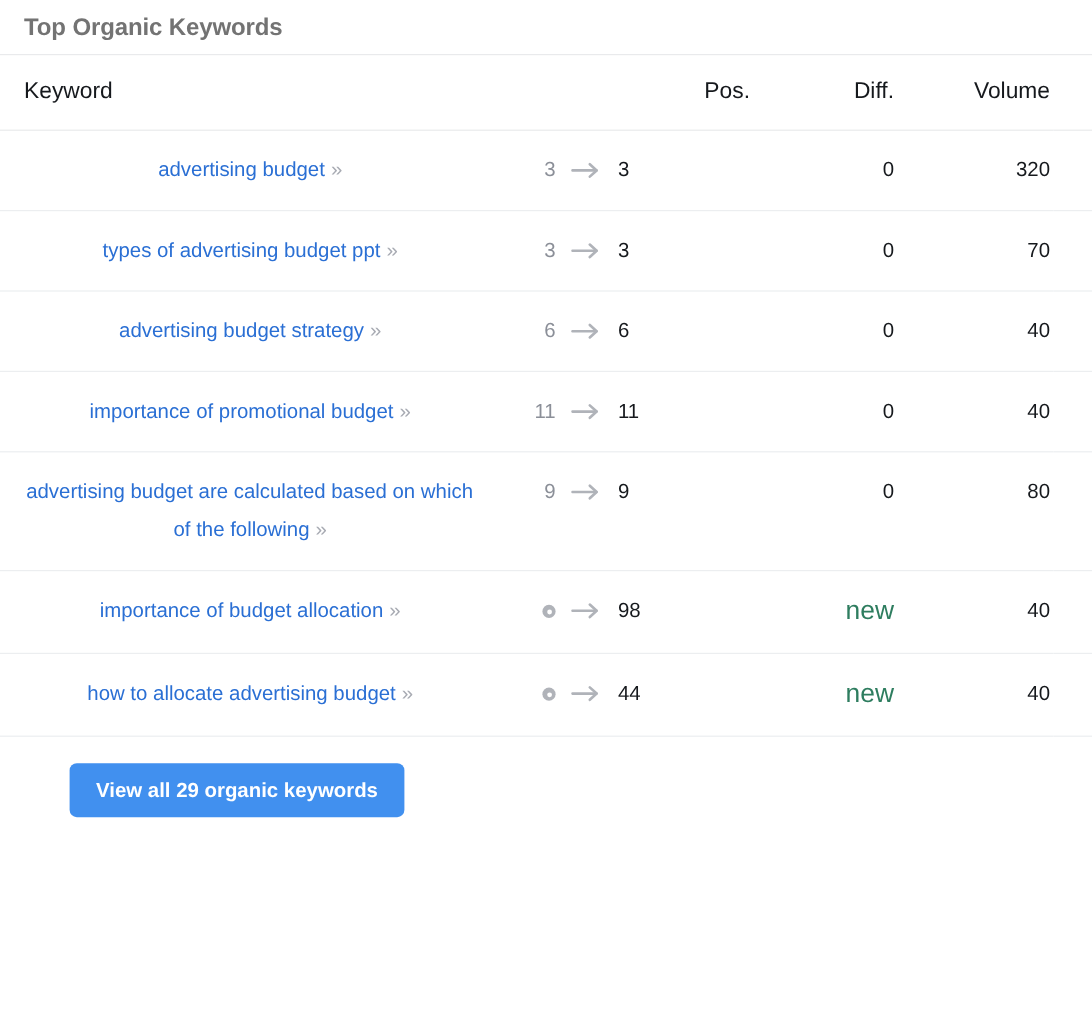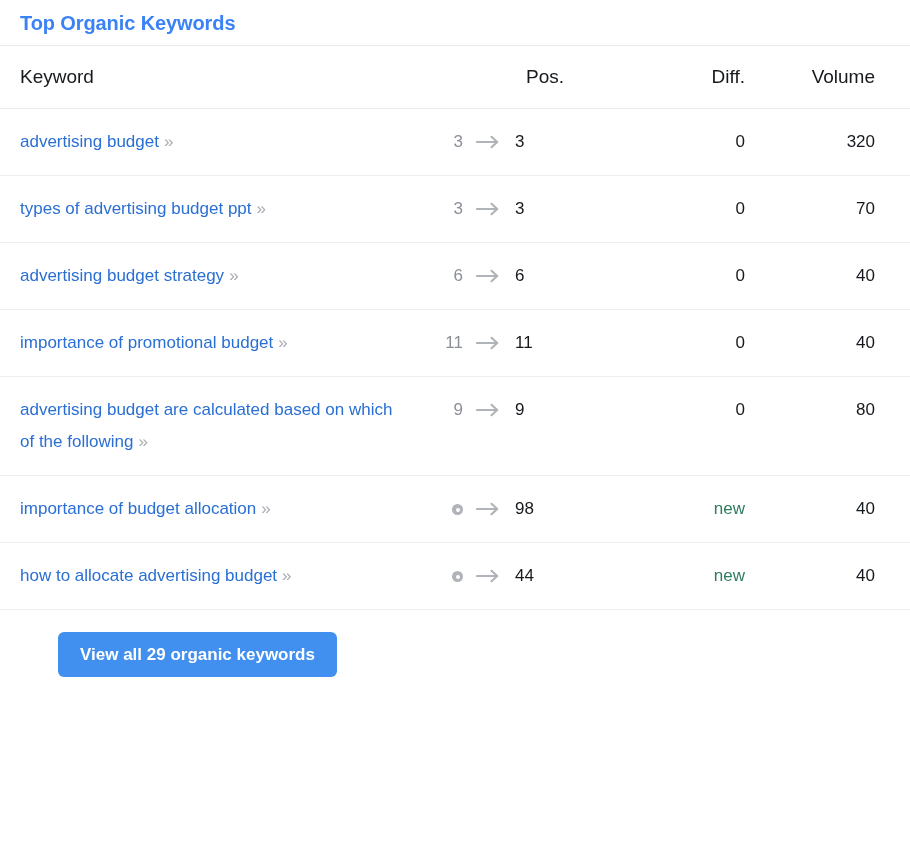--- a/index.html
+++ b/index.html
@@ -28,21 +28,21 @@
     height: 46px;
     box-sizing: border-box;
     padding: 0 0 0 20px;
     display: flex;
     align-items: center;
     border-bottom: 1px solid #e9eaec;
   }
   .panel-title {
     font-size: 20px;
     font-weight: bold;
-    color: #3b82f6;
+    color: #737373;
     letter-spacing: -0.1px;
     line-height: 24px;
   }
 
   
   .kw-table {
     width: 910px;
     border-collapse: collapse;
     table-layout: fixed;
   }
@@ -56,40 +56,40 @@
     height: 62px;
     vertical-align: middle;
     font-size: 19px;
     font-weight: normal;
     color: #16191d;
     border-bottom: 1px solid #e9eaec;
     white-space: nowrap;
   }
 
   th.col-keyword { text-align: left; padding-left: 20px; width: 390px; }
-  th.col-pos     { text-align: center; width: 160px; padding-left: 55px;}
+  th.col-pos     { text-align: right; width: 160px; padding-left: 55px;}
   th.col-diff    { text-align: right; width: 120px; padding-right: 20px; }
   th.col-volume  { text-align: right; width: 110px; padding-right: 3px; }
   th.col-traffic { text-align: right; width: 130px; padding-right: 20px; }
 
   
   .kw-table tbody tr {
     border-bottom: 1px solid #eceef0;
   }
   .kw-table tbody td {
     padding-top: 17px;
     padding-bottom: 17px;
     font-size: 17px;
     line-height: 32px;
   }
 
   td.c-keyword {
     padding-left: 20px;
     padding-right: 14px;
-    text-align: left;
+    text-align: center;
   }
   .kw-link {
     color: #2a6fd4;
     text-decoration: none;
     cursor: pointer;
     word-break: normal;
   }
   .kw-chevrons {
     color: #a8abb3;
     font-size: 17px;
@@ -144,21 +144,21 @@
     background: #ffffff;
   }
 
   td.c-diff {
     text-align: right;
     padding-right: 20px;
     color: #16191d;
   }
   .diff-new {
     color: #2e7d5f;
-    font-size: 17px;
+    font-size: 22px;
     text-align: center;
   }
 
   td.c-volume {
     text-align: right;
     padding-right: 3px;
     color: #16191d;
   }
   td.c-traffic {
     text-align: right;

